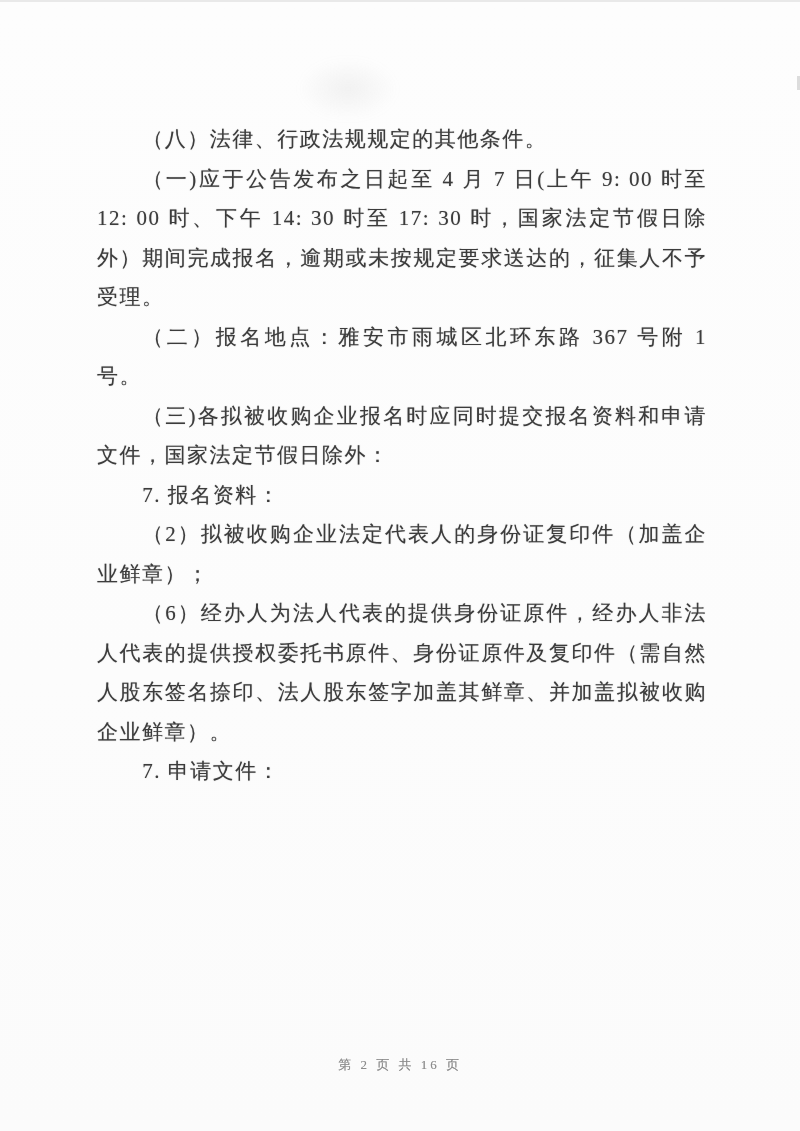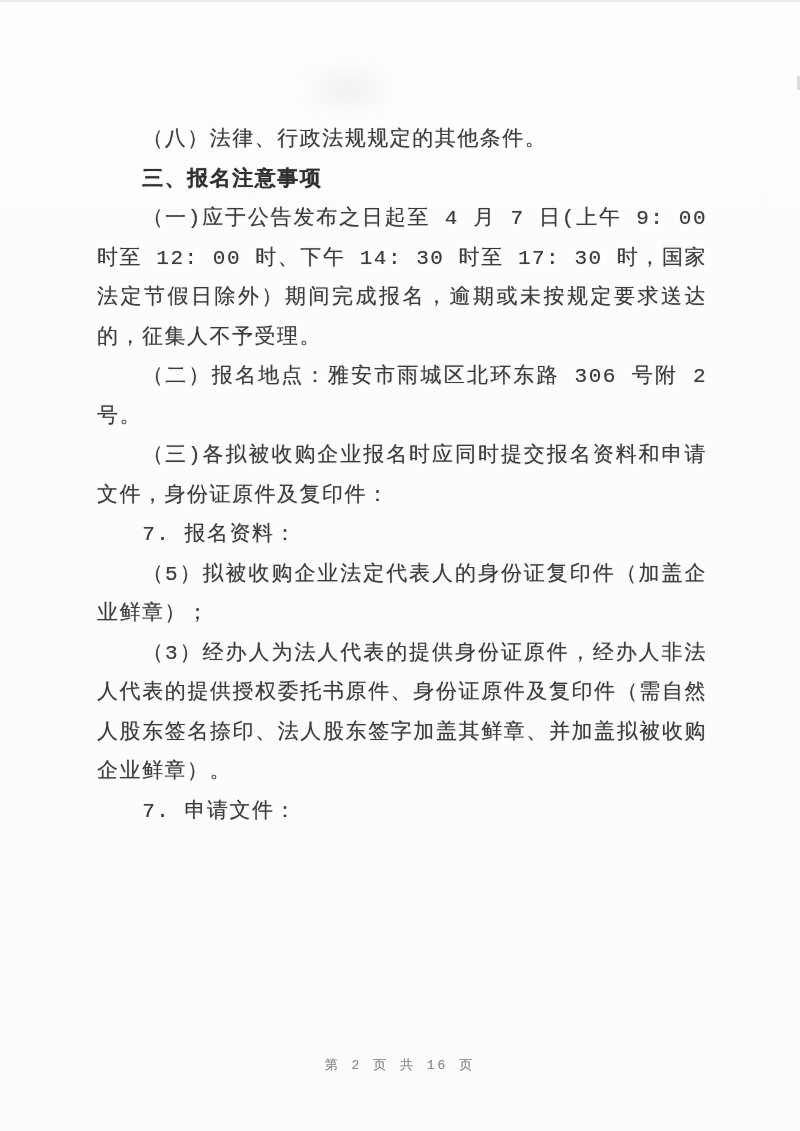--- a/index.html
+++ b/index.html
@@ -7,21 +7,21 @@
     padding: 0;
     background: #ffffff;
   }
   .scan-page {
     position: relative;
     width: 800px;
     height: 1131px;
     margin: 0 auto;
     background: linear-gradient(180deg, #fdfdfd 0%, #fcfcfc 60%, #fbfbfb 100%);
     overflow: hidden;
-    font-family: Liberation Mono, monospace;
+    font-family: Liberation Serif, serif;
   }
   .scan-edge-top {
     position: absolute;
     top: 0; left: 0; right: 0;
     height: 2px;
     background: #e9e9e9;
   }
   .scan-smudge {
     position: absolute;
     left: 298px;
@@ -76,25 +76,24 @@
 <body>
 
 <div class="scan-page">
 
   <div class="scan-edge-top"></div>
   <div class="scan-smudge"></div>
   <div class="scan-mark-right"></div>
 
   <div class="doc-body">
     <p>（八）法律、行政法规规定的其他条件。</p>
-    <p class="heading">三、报名注意事项</p>
     <p>（一)应于公告发布之日起至 4 月 7 日(上午 9: 00 时至 12: 00 时、下午 14: 30 时至 17: 30 时，国家法定节假日除外）期间完成报名，逾期或未按规定要求送达的，征集人不予受理。</p>
-    <p>（二）报名地点：雅安市雨城区北环东路 306 号附 2 号。</p>
-    <p>（三)各拟被收购企业报名时应同时提交报名资料和申请文件，身份证原件及复印件：</p>
+    <p>（二）报名地点：雅安市雨城区北环东路 367 号附 1 号。</p>
+    <p>（三)各拟被收购企业报名时应同时提交报名资料和申请文件，国家法定节假日除外：</p>
     <p>7. 报名资料：</p>
-    <p>（5）拟被收购企业法定代表人的身份证复印件（加盖企业鲜章）；</p>
-    <p>（3）经办人为法人代表的提供身份证原件，经办人非法人代表的提供授权委托书原件、身份证原件及复印件（需自然人股东签名捺印、法人股东签字加盖其鲜章、并加盖拟被收购企业鲜章）。</p>
+    <p>（2）拟被收购企业法定代表人的身份证复印件（加盖企业鲜章）；</p>
+    <p>（6）经办人为法人代表的提供身份证原件，经办人非法人代表的提供授权委托书原件、身份证原件及复印件（需自然人股东签名捺印、法人股东签字加盖其鲜章、并加盖拟被收购企业鲜章）。</p>
     <p>7. 申请文件：</p>
   </div>
 
   <div class="page-footer">第 2 页 共 16 页</div>
 
 </div>
 
 </body></html>

